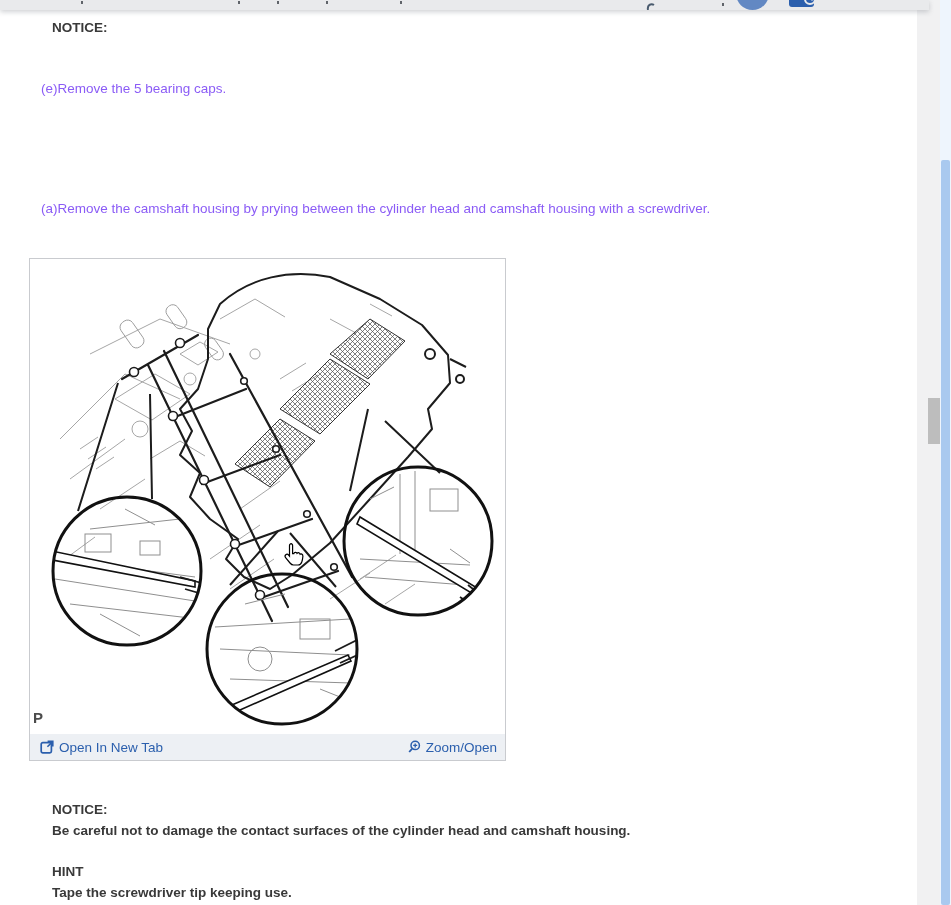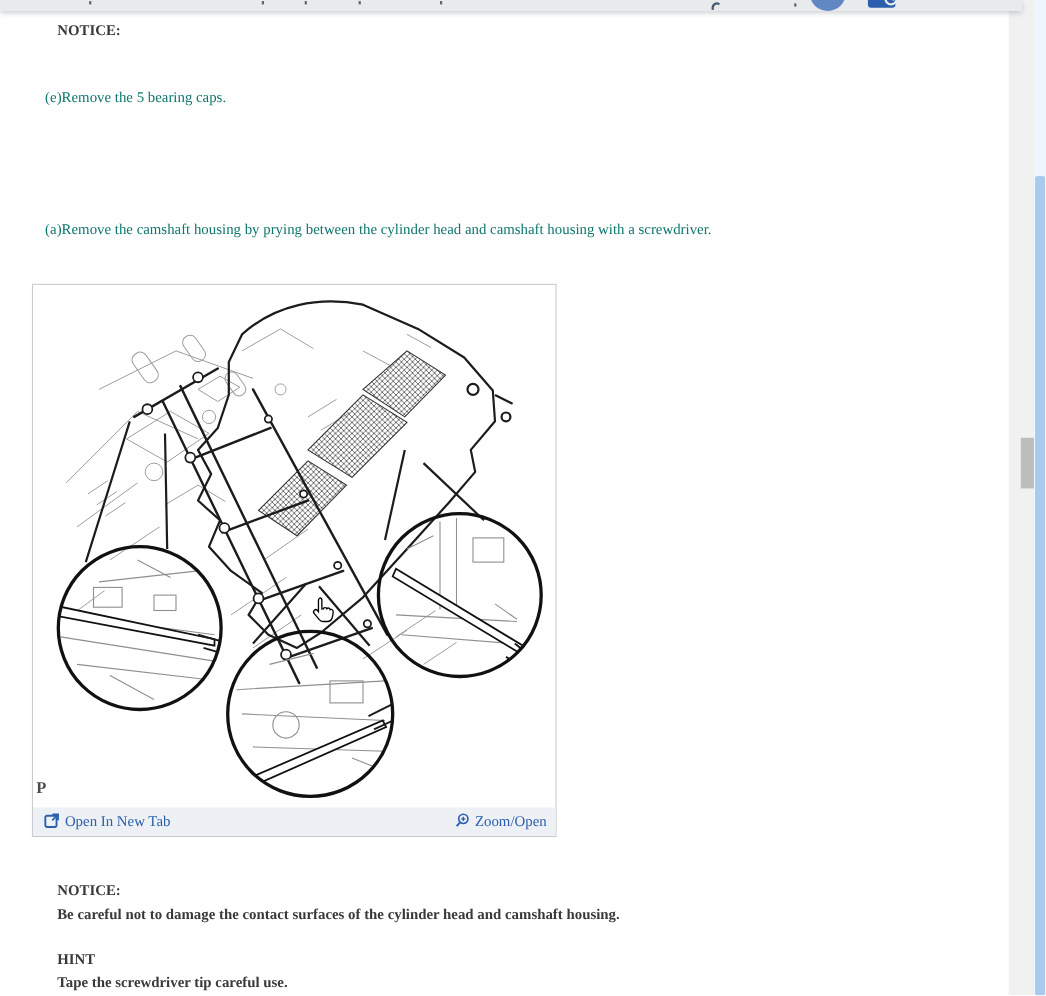--- a/index.html
+++ b/index.html
@@ -1,18 +1,18 @@
 <!DOCTYPE html>
 <html><head>
 <meta charset="utf-8">
 <style>
   html,body{margin:0;padding:0;background:#fff;}
   *{box-sizing:border-box;}
   .stage{position:relative;width:951px;height:905px;background:#ffffff;overflow:hidden;
-         font-family:Liberation Serif, serif;color:#3e3e3e;}
+         font-family:Liberation Sans, sans-serif;color:#3e3e3e;}
 
   
   .toolbar{position:absolute;top:0;left:0;width:929px;height:10px;background:#e9eaec;
            box-shadow:0 2px 5px rgba(110,115,125,.32);overflow:hidden;z-index:5;}
   .tb-frag{position:absolute;}
   .tb-speck{position:absolute;width:2px;height:3px;top:1px;background:#60646a;}
   .tb-avatar{left:736px;top:-23px;width:33px;height:33px;border-radius:50%;background:#6288c3;}
   .tb-export{left:789px;top:-9px;width:25px;height:16px;background:#2b5fad;border-radius:3px;}
   .tb-export-badge{position:absolute;left:15px;top:2px;width:12px;height:12px;border-radius:50%;
                    background:#2b5fad;border:2px solid #e9eaec;}
@@ -20,21 +20,21 @@
                    border-left:3px solid transparent;border-right:3px solid transparent;border-top:4px solid #fff;}
   .tb-help{left:646px;top:-2px;width:14px;height:12px;}
 
   
   .gutter{position:absolute;top:0;right:11px;width:23px;height:905px;background:#f1f1f2;z-index:4;}
   .gutter-thumb{position:absolute;top:398px;left:11px;width:13px;height:46px;background:#bdbdbd;}
   .outer-scroll{position:absolute;top:0;right:0;width:11px;height:905px;background:#eef5fd;z-index:6;}
   .outer-thumb{position:absolute;top:160px;left:1px;width:9px;height:745px;background:#a9c9ef;border-radius:2px;}
 
   
-  .t{position:absolute;font-size:13.5px;line-height:17px;white-space:nowrap;color:#0f766e;}
+  .t{position:absolute;font-size:13.5px;line-height:17px;white-space:nowrap;color:#8b5cf6;}
   .b{font-weight:bold;color:#393939;}
 
   
   .figure{position:absolute;left:29px;top:258px;width:477px;height:503px;border:1px solid #c9cbcf;background:#fff;}
   .fig-art{position:absolute;left:0;top:0;width:475px;height:475px;cursor:pointer;}
   .fig-caption-frag{position:absolute;left:3px;top:450px;font-size:15px;font-weight:bold;color:#4c4c4c;}
   .fig-footer{position:absolute;left:0;right:0;bottom:0;height:26px;background:#edf0f4;
               display:flex;align-items:center;justify-content:space-between;padding:0 8px 0 10px;}
   .fig-link{display:flex;gap:5px;font-size:13.5px;color:#2b5fad;cursor:pointer;text-decoration:none;}
   .fig-link svg{display:block;}
@@ -220,15 +220,15 @@
           </svg>
         </span>
         <span>Zoom/Open</span>
       </a>
     </div>
   </div>
 
   <div class="t b" style="left:52px;top:801px">NOTICE:</div>
   <div class="t b" style="left:52px;top:822px">Be careful not to damage the contact surfaces of the cylinder head and camshaft housing.</div>
   <div class="t b" style="left:52px;top:863px">HINT</div>
-  <div class="t b" style="left:52px;top:884px">Tape the screwdriver tip careful use.</div>
+  <div class="t b" style="left:52px;top:884px">Tape the screwdriver tip keeping use.</div>
 
 </div>
 
 </body></html>

